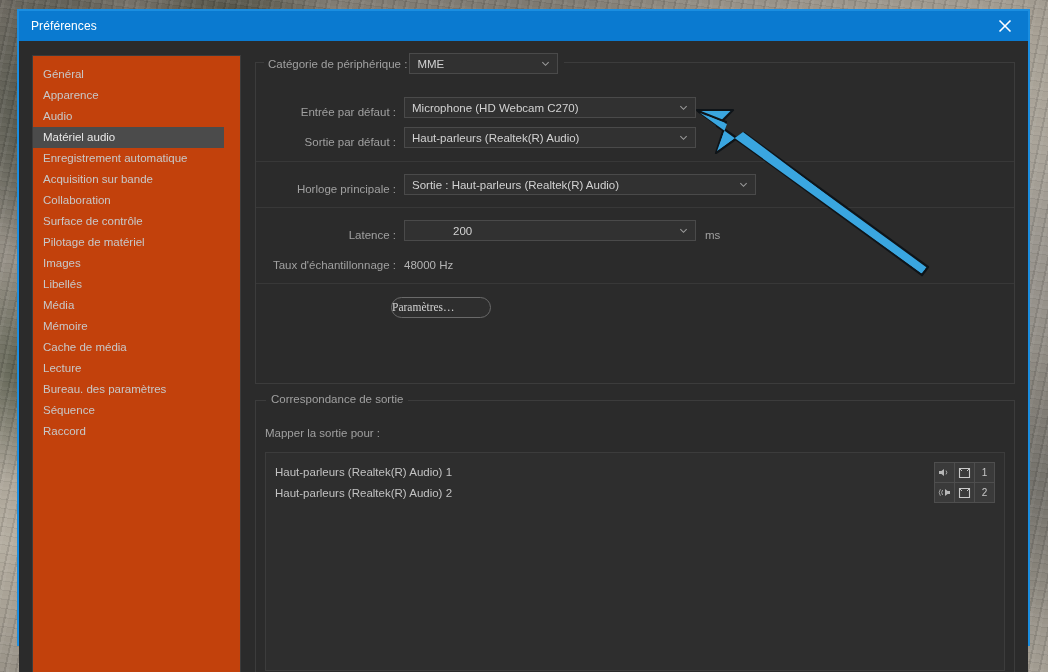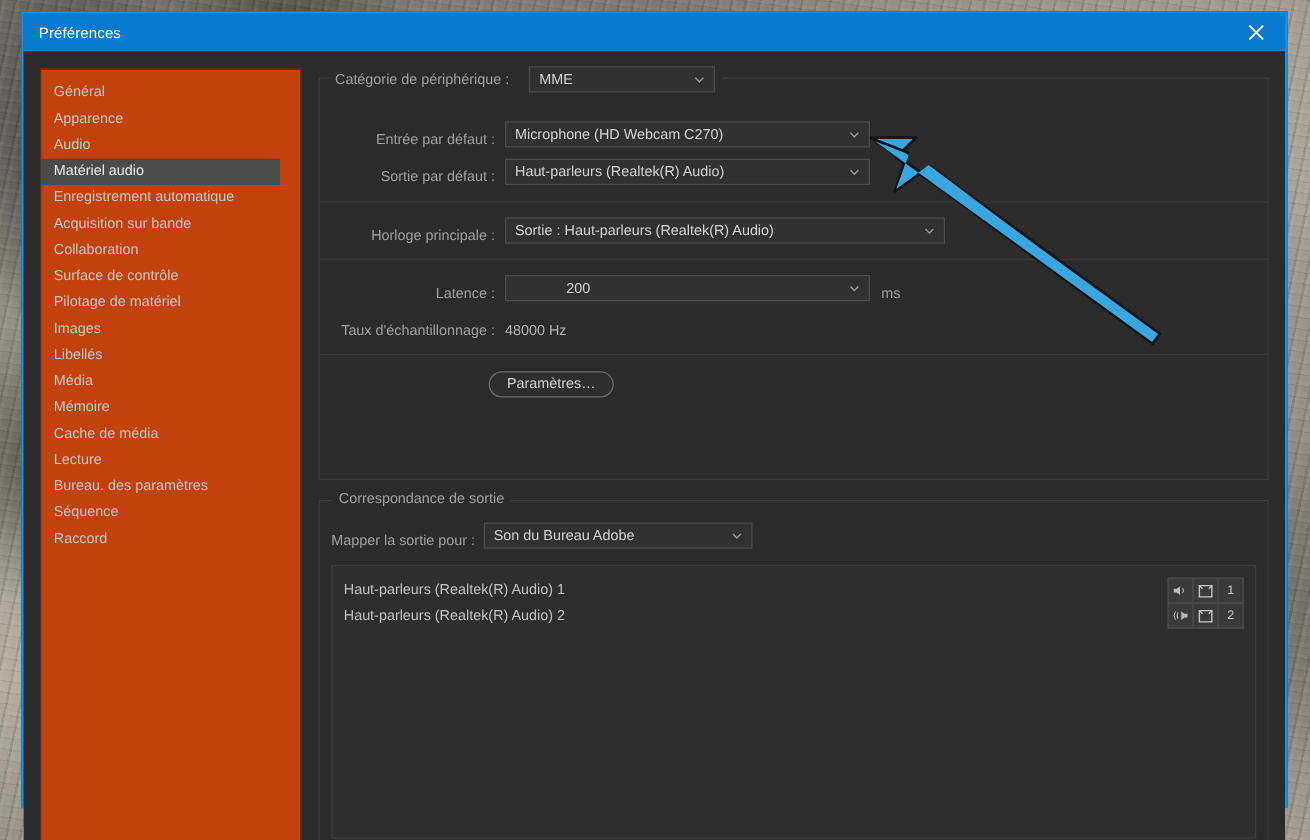--- a/index.html
+++ b/index.html
@@ -151,21 +151,21 @@
     left: 8px;
     display: flex;
     align-items: center;
     background: #2b2b2b;
     padding: 0 6px 0 4px;
     z-index: 3;
   }
   .legend-row .lbl {
     color: #a0a0a0;
     font-size: 11.5px;
-    margin-right: 16px;
+    margin-right: 2px;
     white-space: nowrap;
   }
 
   .row {
     display: flex;
     align-items: flex-end;
     height: 21px;
     margin: 0;
   }
   .row .lbl {
@@ -211,24 +211,25 @@
   }
 
   .pill-btn {
     border: 1px solid #6a6a6a;
     border-radius: 11px;
     background: #2e2e2e;
     color: #d2d2d2;
     font-size: 11.5px;
     height: 21px;
     line-height: 19px;
-    text-align: center;
+    text-align: left;
     cursor: pointer;
     user-select: none;
     box-sizing: border-box;
+    font-family: Liberation Serif, serif;
   }
 
   
   .gb-mapping {
     flex: 1;
     min-height: 0;
     margin-top: 16px;
     padding: 0;
     position: relative;
   }
@@ -418,26 +419,20 @@
         <div style="padding-left:9px;">
           <div class="pill-btn" style="width:100px;margin-left:126px;">Paramètres…</div>
         </div>
       </div>
 
       <div class="groupbox gb-mapping">
         <span class="gb-legend">Correspondance de sortie</span>
 
         <div class="row" style="padding-left:9px;padding-top:17px;">
           <span class="lbl" style="width:114px;">Mapper la sortie pour :</span>
-          <div class="select" style="width:215px;margin-left:8px;">
-            <span>Son du Bureau Adobe</span>
-            <svg class="chev" viewBox="0 0 10 10">
-              <polyline points="1.5,3.5 5,7 8.5,3.5" fill="none" stroke="#9a9a9a" stroke-width="1.2"></polyline>
-            </svg>
-          </div>
         </div>
 
         <div class="listbox">
           <div style="height:9px"></div>
           <div class="lb-row">Haut-parleurs (Realtek(R) Audio) 1</div>
           <div class="lb-row">Haut-parleurs (Realtek(R) Audio) 2</div>
 
           <div class="chan-grid">
             <div class="chan-row">
               <div class="chan-cell">

